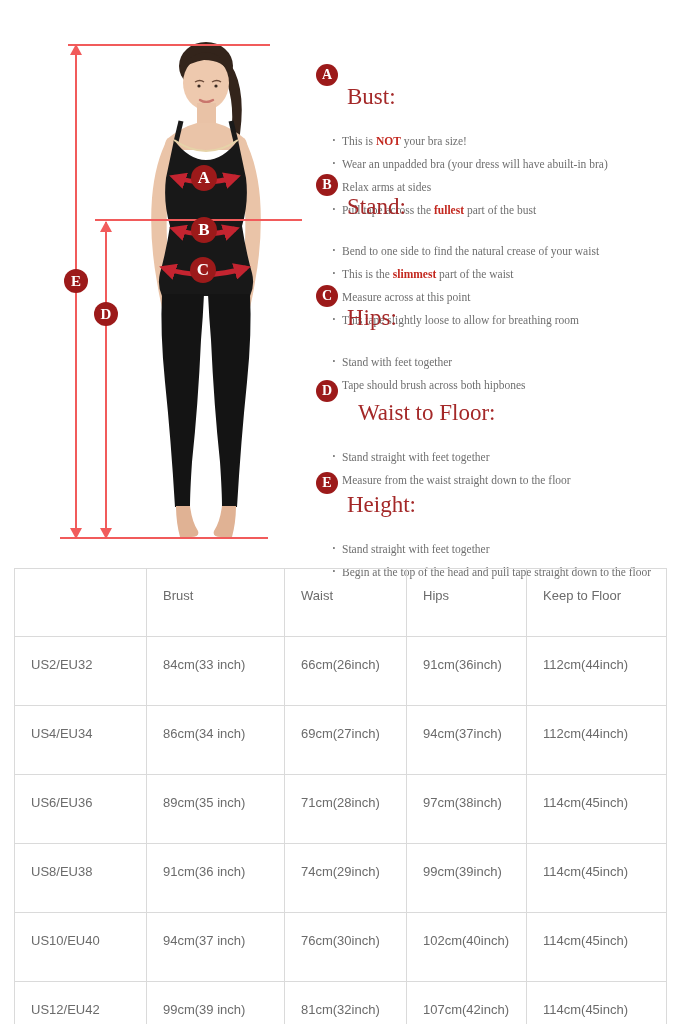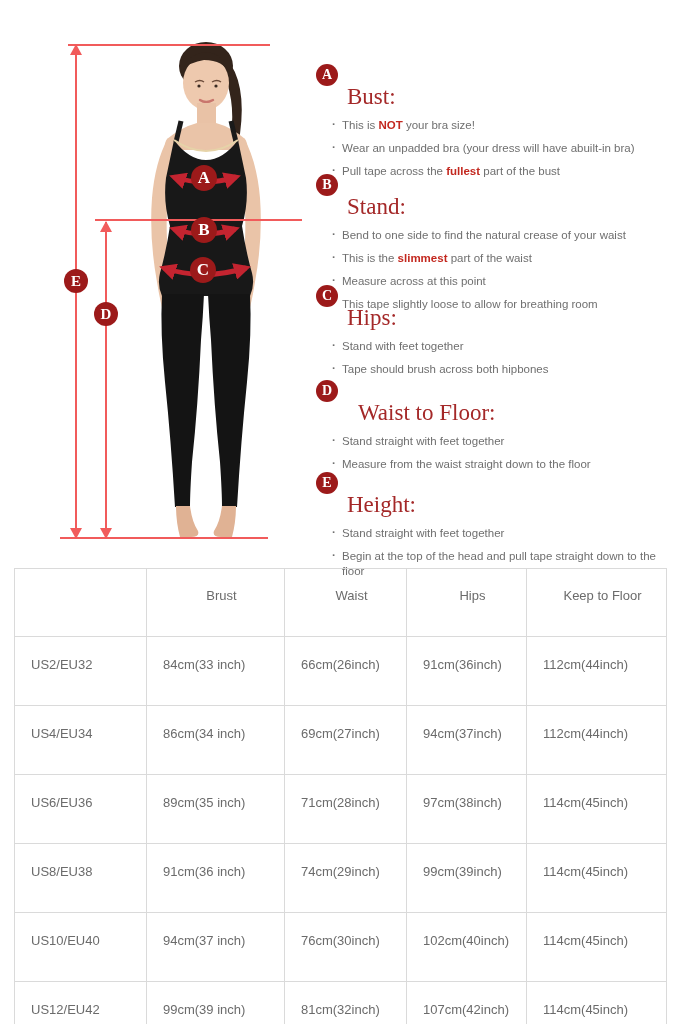--- a/index.html
+++ b/index.html
@@ -15,33 +15,33 @@
   .fig-badge.small{width:24px;height:24px;font-size:15px;}
 
   
   .section{position:absolute;left:316px;width:360px;}
   .sec-head{display:flex;align-items:center;gap:9px;}
   .sec-head.wide{gap:20px;}
   .sec-badge{flex:0 0 auto;width:22px;height:22px;border-radius:50%;background:#9c1a1a;color:#fff;
              display:flex;align-items:center;justify-content:center;
              font-family:"Liberation Serif",serif;font-weight:bold;font-size:14px;}
   .sec-title{font-family:"Liberation Serif",serif;font-size:23px;color:#a42828;margin-top:44px;}
-  ul.bullets{list-style:none;margin:8px 0 0 0;padding:0 0 0 26px;}
+  ul.bullets{list-style:none;margin:24px 0 0 0;padding:0 0 0 26px;font-family:Liberation Serif, serif;}
   ul.bullets li{position:relative;font-size:11.5px;color:#6f6f6f;margin:0 0 8px 0;line-height:1.3;}
   ul.bullets li::before{content:"\00B7";position:absolute;left:-10px;top:-1px;
                         font-weight:bold;color:#6f6f6f;}
   .hl{color:#c3281f;font-weight:bold;}
 
   
   table.size-table{position:absolute;left:14px;top:568px;width:652px;border-collapse:collapse;
                    table-layout:fixed;}
   table.size-table th,table.size-table td{border:1px solid #dadada;text-align:left;
                    font-weight:normal;font-size:13px;color:#6b6b6b;vertical-align:middle;
                    padding:0 4px 14px 16px;}
-  table.size-table th{height:53px;text-align:center;}
+  table.size-table th{height:53px;}
   table.size-table td{height:54px;margin-top:28px;}
 </style>
 </head>
 <body>
 
 <div class="stage">
 
   <svg class="figure-svg" width="320" height="560" viewBox="0 0 320 560">
     <defs>
       <marker id="ah" viewBox="0 0 10 10" refX="7" refY="5" markerWidth="3.4" markerHeight="3.4" orient="auto-start-reverse">
@@ -116,20 +116,21 @@
   <div class="fig-badge small" style="left:64px;top:269px;">E</div>
 
   <div class="section" style="top:40px;">
     <div class="sec-head">
       <span class="sec-badge">A</span>
       <span class="sec-title">Bust:</span>
     </div>
     <ul class="bullets">
       <li><span>This is </span><span class="hl">NOT</span><span> your bra size!</span></li>
       <li><span>Wear an unpadded bra (your dress will have abuilt-in bra)</span></li>
+      <li><span>Relax arms at sides</span></li>
       <li><span>Pull tape across the </span><span class="hl">fullest</span><span> part of the bust</span></li>
     </ul>
   </div>
 
   <div class="section" style="top:150px;">
     <div class="sec-head">
       <span class="sec-badge">B</span>
       <span class="sec-title">Stand:</span>
     </div>
     <ul class="bullets">

